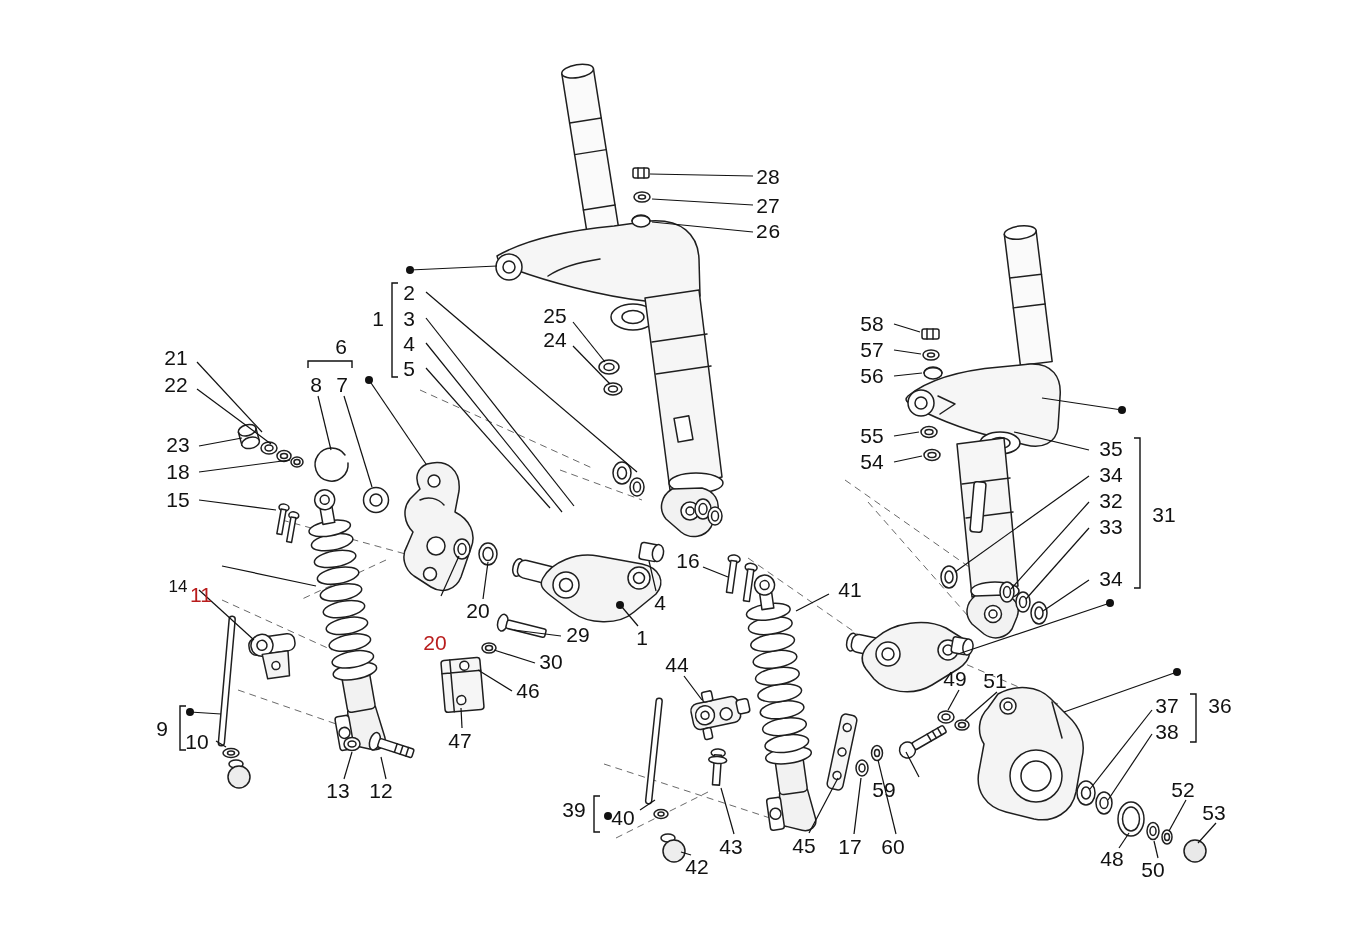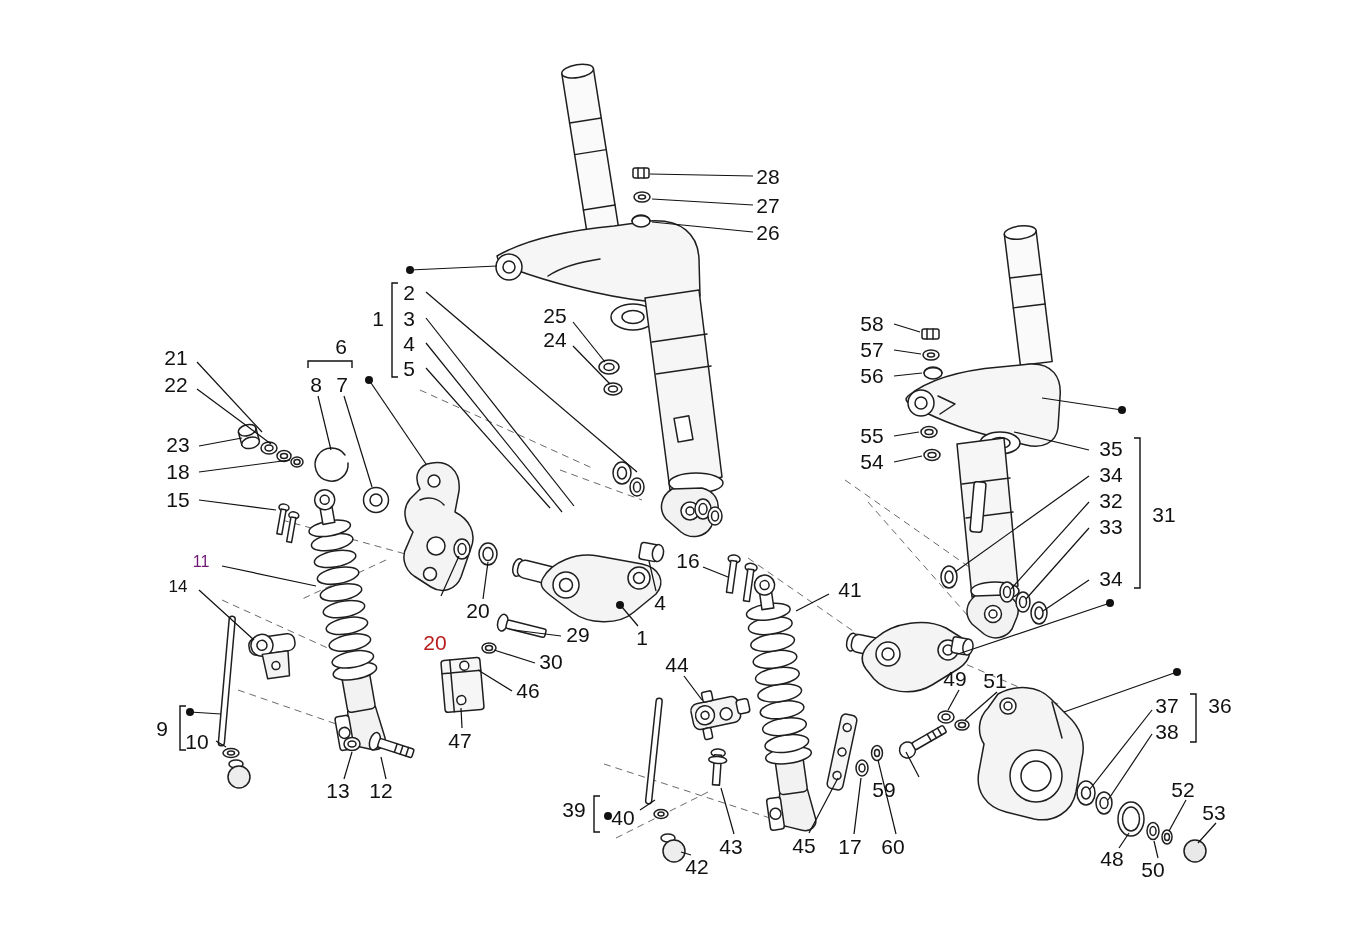--- a/index.html
+++ b/index.html
@@ -444,37 +444,37 @@
       <div class="callout" style="left: 409px; top: 343px; color: rgb(17, 17, 17); font-size: 21px;">4</div>
       <div class="callout" style="left: 409px; top: 368px; color: rgb(17, 17, 17); font-size: 21px;">5</div>
       <div class="callout" style="left: 341px; top: 346px; color: rgb(17, 17, 17); font-size: 21px;">6</div>
       <div class="callout" style="left: 316px; top: 384px; color: rgb(17, 17, 17); font-size: 21px;">8</div>
       <div class="callout" style="left: 342px; top: 384px; color: rgb(17, 17, 17); font-size: 21px;">7</div>
       <div class="callout" style="left: 176px; top: 357px; color: rgb(17, 17, 17); font-size: 21px;">21</div>
       <div class="callout" style="left: 176px; top: 384px; color: rgb(17, 17, 17); font-size: 21px;">22</div>
       <div class="callout" style="left: 178px; top: 444px; color: rgb(17, 17, 17); font-size: 21px;">23</div>
       <div class="callout" style="left: 178px; top: 471px; color: rgb(17, 17, 17); font-size: 21px;">18</div>
       <div class="callout" style="left: 178px; top: 499px; color: rgb(17, 17, 17); font-size: 21px;">15</div>
-      <div class="callout" style="left: 201px; top: 562px; color: #701a75; font-size: 16px;">11</div>
+      <div class="callout" style="left: 201px; top: 594px; color: #b91c1c; font-size: 21px;">11</div>
       <div class="callout" style="left: 178px; top: 586px; color: rgb(17, 17, 17); font-size: 17px;">14</div>
       <div class="callout" style="left: 162px; top: 728px; color: rgb(17, 17, 17); font-size: 21px;">9</div>
       <div class="callout" style="left: 197px; top: 741px; color: rgb(17, 17, 17); font-size: 21px;">10</div>
       <div class="callout" style="left: 338px; top: 790px; color: rgb(17, 17, 17); font-size: 21px;">13</div>
       <div class="callout" style="left: 381px; top: 790px; color: rgb(17, 17, 17); font-size: 21px;">12</div>
       <div class="callout" style="left: 435px; top: 642px; color: #b91c1c; font-size: 21px;">20</div>
       <div class="callout" style="left: 478px; top: 610px; color: rgb(17, 17, 17); font-size: 21px;">20</div>
       <div class="callout" style="left: 578px; top: 634px; color: rgb(17, 17, 17); font-size: 21px;">29</div>
       <div class="callout" style="left: 551px; top: 661px; color: rgb(17, 17, 17); font-size: 21px;">30</div>
       <div class="callout" style="left: 528px; top: 690px; color: rgb(17, 17, 17); font-size: 21px;">46</div>
       <div class="callout" style="left: 460px; top: 740px; color: rgb(17, 17, 17); font-size: 21px;">47</div>
       <div class="callout" style="left: 555px; top: 315px; color: rgb(17, 17, 17); font-size: 21px;">25</div>
       <div class="callout" style="left: 555px; top: 339px; color: rgb(17, 17, 17); font-size: 21px;">24</div>
       <div class="callout" style="left: 768px; top: 176px; color: rgb(17, 17, 17); font-size: 21px;">28</div>
       <div class="callout" style="left: 768px; top: 205px; color: rgb(17, 17, 17); font-size: 21px;">27</div>
-      <div class="callout" style="left: 768px; top: 232px; color: rgb(17, 17, 17); font-size: 21px;">26</div>
+      <div class="callout" style="left: 768px; top: 232px; color: rgb(17, 17, 17); font-size: 21px; font-family: Liberation Mono, monospace;">26</div>
       <div class="callout" style="left: 688px; top: 560px; color: rgb(17, 17, 17); font-size: 21px;">16</div>
       <div class="callout" style="left: 660px; top: 602px; color: rgb(17, 17, 17); font-size: 21px;">4</div>
       <div class="callout" style="left: 642px; top: 637px; color: rgb(17, 17, 17); font-size: 21px;">1</div>
       <div class="callout" style="left: 850px; top: 589px; color: rgb(17, 17, 17); font-size: 21px;">41</div>
       <div class="callout" style="left: 677px; top: 664px; color: rgb(17, 17, 17); font-size: 21px;">44</div>
       <div class="callout" style="left: 574px; top: 809px; color: rgb(17, 17, 17); font-size: 21px;">39</div>
       <div class="callout" style="left: 623px; top: 817px; color: rgb(17, 17, 17); font-size: 21px;">40</div>
       <div class="callout" style="left: 697px; top: 866px; color: rgb(17, 17, 17); font-size: 21px;">42</div>
       <div class="callout" style="left: 731px; top: 846px; color: rgb(17, 17, 17); font-size: 21px;">43</div>
       <div class="callout" style="left: 804px; top: 845px; color: rgb(17, 17, 17); font-size: 21px;">45</div>

